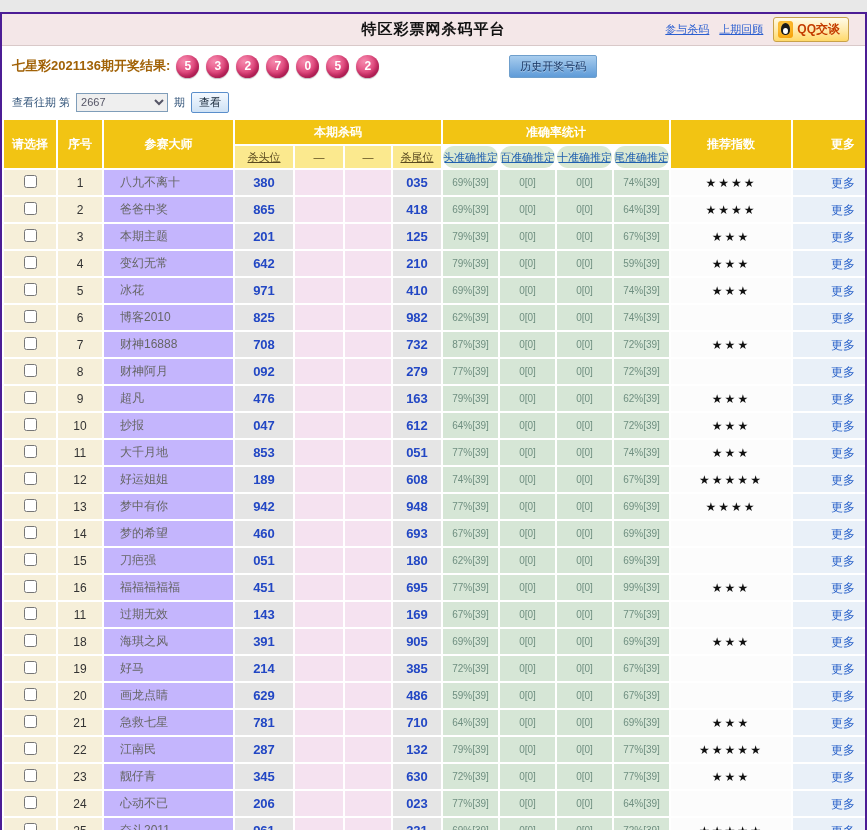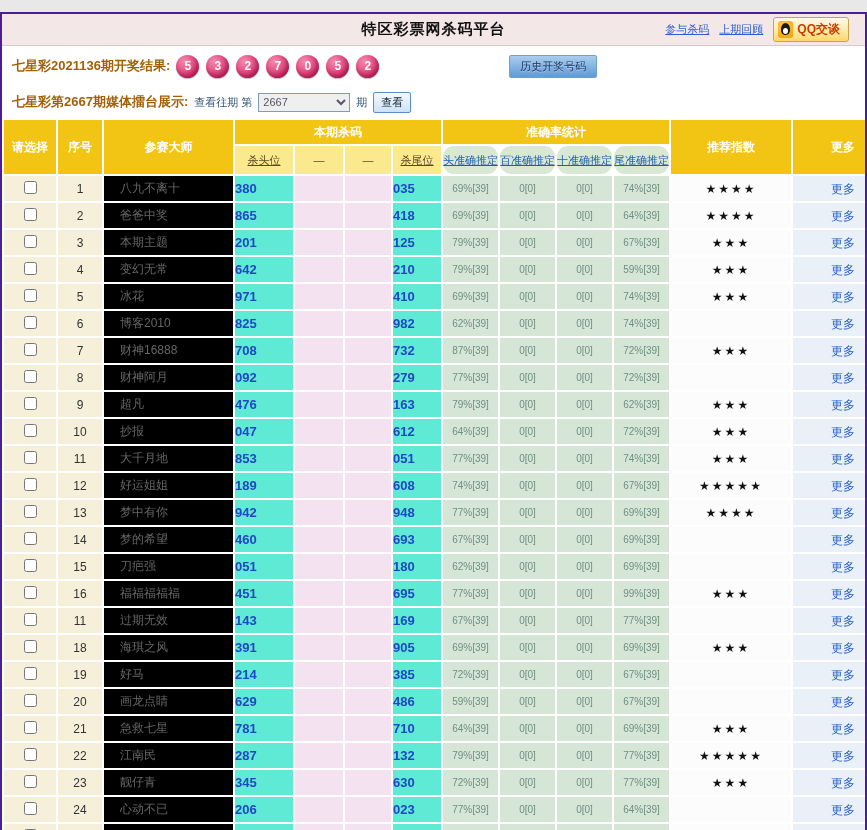--- a/index.html
+++ b/index.html
@@ -53,28 +53,28 @@
   .view-btn {
     font-size:11px; color:#123; padding:2px 7px; cursor:pointer;
     background:linear-gradient(180deg,#f4f9ff,#cfe2f5); border:1px solid #5a8ecb; border-radius:2px;
   }
   
   table.grid { width:100%; border-collapse:separate; border-spacing:2px; table-layout:fixed; background:#fff; }
   th,td { overflow:hidden; white-space:nowrap; }
   th.gold { background:#f2c413; color:#fff; font-size:12px; font-weight:bold; text-align:center; height:24px; }
   th.subkill { background:#fbe98e; color:#5a4a20; font-size:11px; font-weight:normal; text-align:center; height:22px; text-decoration:underline; }
   th.subkill.dash { text-decoration:none; }
-  th.subacc { background:#d9e8d2; font-size:11px; font-weight:normal; text-align:center; height:28px;border-radius:11px; }
+  th.subacc { background:#d9e8d2; font-size:11px; font-weight:normal; text-align:center; height:22px;border-radius:11px; }
   th.subacc span { color:#1f5faf; text-decoration:underline; cursor:pointer; }
   tbody tr { height:25px; }
   td.c-sel   { background:#f6efd9; text-align:center; }
   td.c-sel input { width:13px; height:13px; cursor:pointer; }
   td.c-idx   { background:#f6efd9; text-align:center; font-size:12px; color:#333; }
-  td.c-master{ background:#000000; font-size:12px; color:#666; padding-left:16px; }
-  td.c-kill  { background:#5eead4; font-size:13px; font-weight:bold; color:#2247c4; }
+  td.c-master{ background:#c4b5fd; font-size:12px; color:#666; padding-left:16px; }
+  td.c-kill  { background:#e5e5e5; text-align:center; font-size:13px; font-weight:bold; color:#2247c4; }
   td.c-killmid { background:#f5e2f0; }
   td.c-acc   { background:#d6e6d6; text-align:center; font-size:10px; color:#6f8f80; }
   td.c-stars { background:#fcfcfc; text-align:center; font-size:12px; color:#111; letter-spacing:2px; }
   td.c-more  { background:#e9f0f8; text-align:center; }
   td.c-more .morelink { font-size:12px; color:#2a62c9; cursor:pointer; }
 </style>
 </head>
 <body>
 
 <div class="page">
@@ -102,21 +102,20 @@
         <span class="ball">2</span>
         <span class="ball">7</span>
         <span class="ball">0</span>
         <span class="ball">5</span>
         <span class="ball">2</span>
       </span>
     <span class="history-btn">历史开奖号码</span>
   </div>
 
   <div class="mediarow">
-    <span class="row-label">七星彩第2667期媒体擂台展示:</span>
     <span class="viewpast">查看往期 第</span>
     <select class="period-select">
       <option>2667</option>
     </select>
     <span class="period-suffix">期</span>
     <button class="view-btn">查看</button>
   </div>
 
   <table class="grid">
     <colgroup>

